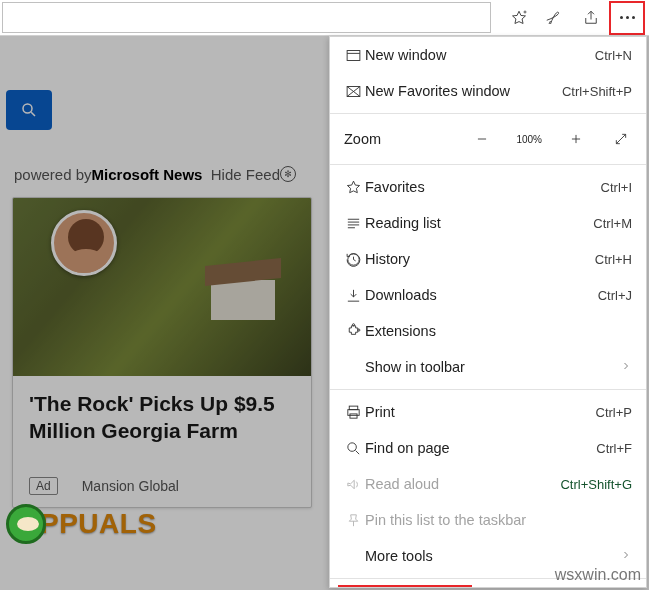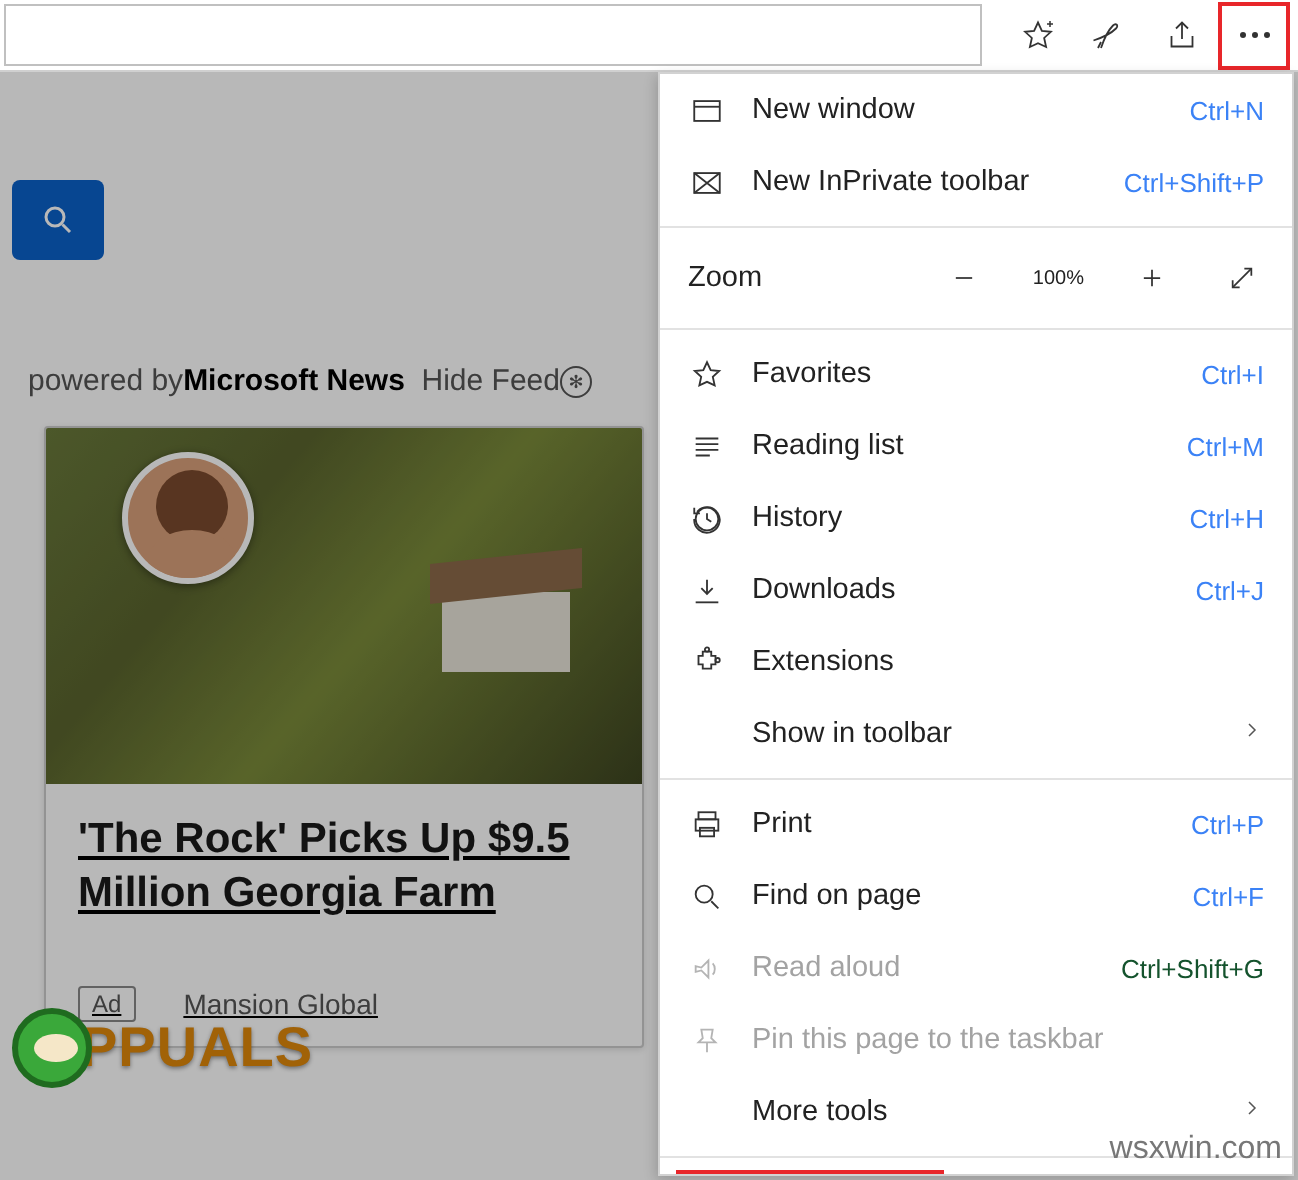--- a/index.html
+++ b/index.html
@@ -16,48 +16,48 @@
     .dots span { width: 3px; height: 3px; border-radius: 50%; background: #333; }
 
     
     .dim { position: absolute; left: 0; top: 36px; right: 0; bottom: 0; background: #fff; }
     .dim::after { content:""; position:absolute; inset:0; background:rgba(0,0,0,.28); }
 
     
     .page { position: absolute; left: 0; top: 36px; width: 330px; padding-top: 18px; }
     .searchbtn { width: 46px; height: 40px; background: #0b61c9; border-radius: 4px; margin-left: 6px; display:flex; align-items:center; justify-content:center; }
     .searchbtn svg { stroke:#fff; fill:none; stroke-width:2; width:18px; height:18px; }
-    .feedline { margin: 52px 0 14px 14px; color:#555; font-size:15px; display:flex; align-items:flex-end; gap:0; }
+    .feedline { margin: 36px 0 14px 14px; color:#555; font-size:15px; display:flex; align-items:flex-start; gap:0; }
     .feedline b { color:#000000; font-weight:600; }
-    .card { margin-left:22px; width:300px; background:#fff; border:1px solid #ccc; border-radius:2px; overflow:hidden; box-shadow:0 1px 3px rgba(0,0,0,.12);text-decoration:underline; }
+    .card { margin-left:12px; width:300px; background:#fff; border:1px solid #ccc; border-radius:2px; overflow:hidden; box-shadow:0 1px 3px rgba(0,0,0,.12); }
     .thumb { height: 178px; background: linear-gradient(130deg,#6a7a3b 0%,#5a642e 30%,#7b8b3a 55%,#3e4521 100%); position:relative; }
     .avatar { position:absolute; left:38px; top:12px; width:66px; height:66px; border-radius:50%; background:#d9a07a; border:3px solid #fff; box-shadow:0 1px 4px rgba(0,0,0,.4); overflow:hidden; }
     .avatar::before { content:""; position:absolute; left:14px; top:6px; width:36px; height:36px; border-radius:50%; background:#7a4a2e; }
     .avatar::after { content:""; position:absolute; left:10px; top:36px; width:44px; height:30px; background:#d9a07a; border-radius:50% 50% 0 0; }
     .house { position:absolute; right:36px; top:82px; width:64px; height:40px; background:#e8e4d8; }
     .house::before { content:""; position:absolute; left:-6px; top:-18px; width:76px; height:20px; background:#8c6a4a; transform:skewY(-6deg); }
     .headline { padding:14px 16px 10px; font-size:21px; font-weight:700; color:#1a1a1a; line-height:1.3; }
     .adrow { padding: 22px 16px 12px; display:flex; align-items:center; gap:24px; font-size:14px; color:#555; }
     .adbadge { border:1px solid #888; padding:1px 6px; font-size:12px; color:#555; border-radius:2px; }
 
     .logo-appuals { position:absolute; left:6px; top:498px; width:180px; height:52px; display:flex; align-items:center; z-index:2; }
     .logo-appuals .mascot { width:40px; height:40px; border-radius:50%; background:#3aa83a; border:3px solid #1f6b1f; position:relative; }
     .logo-appuals .mascot::after{content:"";position:absolute;left:8px;top:10px;width:22px;height:14px;border-radius:50%;background:#f5e7c8;}
     .logo-appuals .txt { font-size:28px; font-weight:700; color:#fff; letter-spacing:.5px; text-shadow:0 1px 2px rgba(0,0,0,.4); margin-left:-6px;}
     .logo-appuals .txt .rest { color:#a16207; }
 
     .watermark { position:absolute; right:8px; bottom:6px; font-size:16px; color:#777; z-index:60; }
 
     
     .menu { position:absolute; right:2px; top:36px; width:318px; bottom:2px; background:#fff; border:1px solid #d2d2d2; box-shadow:-1px 2px 6px rgba(0,0,0,.18); z-index:50; font-size:14.5px; color:#222; overflow:hidden; }
-    .mi { display:flex; align-items:center; height:36px; padding:0 14px 0 14px; gap:14px; }
+    .mi { display:flex; align-items:center; height:36px; padding:0 14px 0 14px; gap:3px; }
     .mi .ico { width:18px; height:18px; flex:0 0 18px; display:flex; align-items:center; justify-content:center; }
     .mi .ico svg { width:17px; height:17px; stroke:#333; fill:none; stroke-width:1.3; }
     .mi .lbl { flex:1; }
-    .mi .kb { color:#3b82f6; font-size:13px; }
+    .mi .kb { color:#404040; font-size:13px; }
     .mi .chev svg{ width:12px; height:12px; stroke:#555; fill:none; stroke-width:1.5; }
     .sep { height:1px; background:#e2e2e2; margin:4px 0; }
     .disabled { color:#a3a3a3; }
     .disabled .ico svg { stroke:#b4b4b4; }
     .disabled .kb { color:#14532d; }
 
     .zoomrow { display:flex; align-items:center; height:42px; padding:0 10px 0 14px;gap:15px; }
     .zoomrow .lbl { flex:1; }
     .zbtn { width:30px; height:30px; display:flex; align-items:center; justify-content:center; }
     .zbtn svg { width:14px; height:14px; stroke:#333; fill:none; stroke-width:1.5; }
@@ -147,21 +147,21 @@
     <span class="kb">Ctrl+N</span>
   </div>
 
   <div class="mi">
     <span class="ico">
         <svg viewBox="0 0 24 24">
           <rect x="3" y="5" width="18" height="14"></rect>
           <path d="M3 5l18 14M21 5L3 19"></path>
         </svg>
       </span>
-    <span class="lbl">New InPrivate toolbar</span>
+    <span class="lbl">New Favorites window</span>
     <span class="kb">Ctrl+Shift+P</span>
   </div>
 
   <div class="sep"></div>
 
   <div class="zoomrow">
     <span class="lbl">Zoom</span>
     <span class="zbtn">
         <svg viewBox="0 0 24 24">
           <path d="M5 12h14"></path>
@@ -275,21 +275,21 @@
     <span class="lbl">Read aloud</span>
     <span class="kb">Ctrl+Shift+G</span>
   </div>
   <div class="mi disabled">
     <span class="ico">
         <svg viewBox="0 0 24 24">
           <path d="M8 4h8l-1 6 3 3H6l3-3z"></path>
           <path d="M12 13v7"></path>
         </svg>
       </span>
-    <span class="lbl">Pin this page to the taskbar</span>
+    <span class="lbl">Pin this list to the taskbar</span>
   </div>
   <div class="mi">
     <span class="ico"></span>
     <span class="lbl">More tools</span>
     <span class="chev"><svg viewBox="0 0 24 24">
           <path d="M9 6l6 6-6 6"></path>
         </svg></span>
   </div>
 
   <div class="sep"></div>

